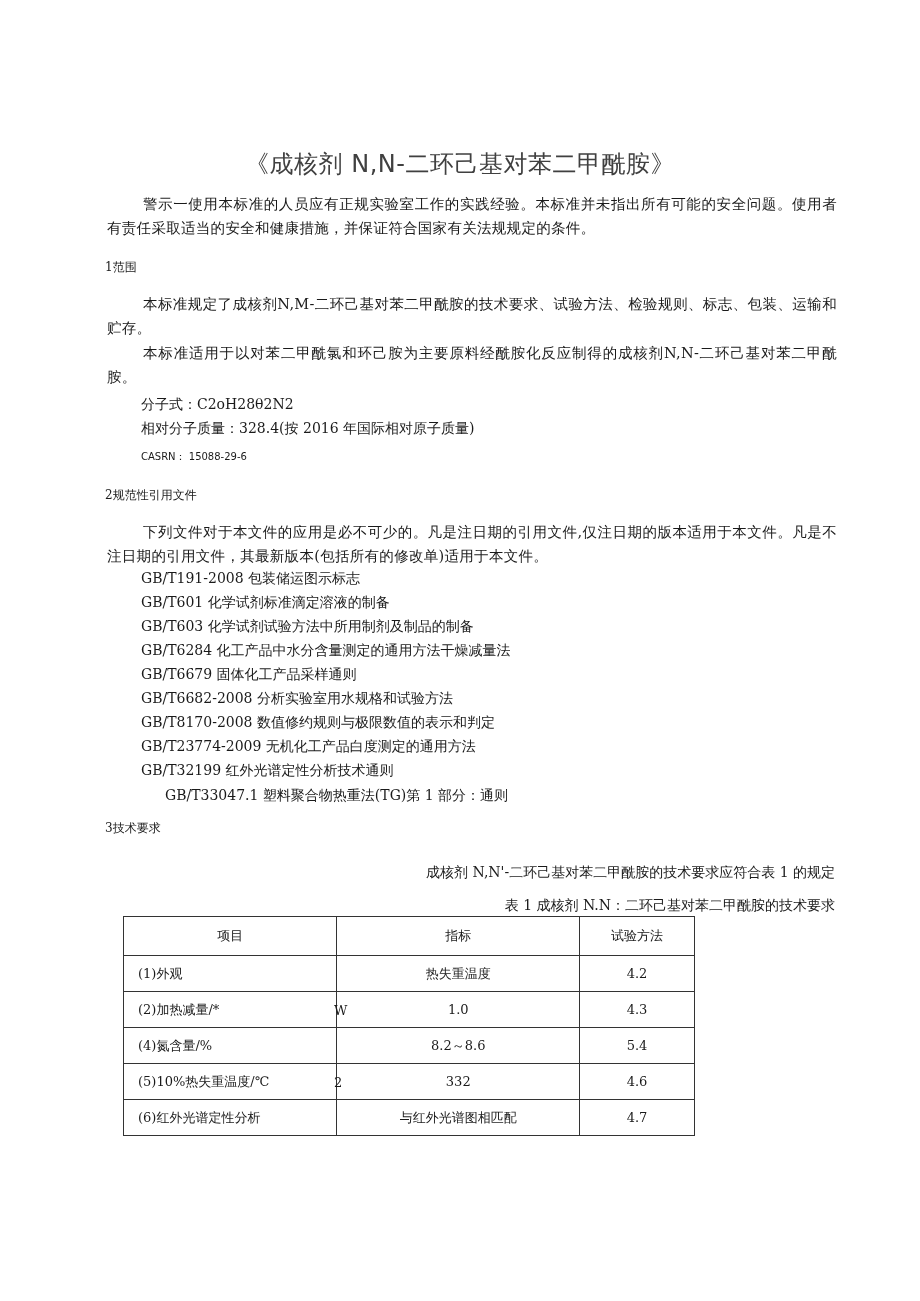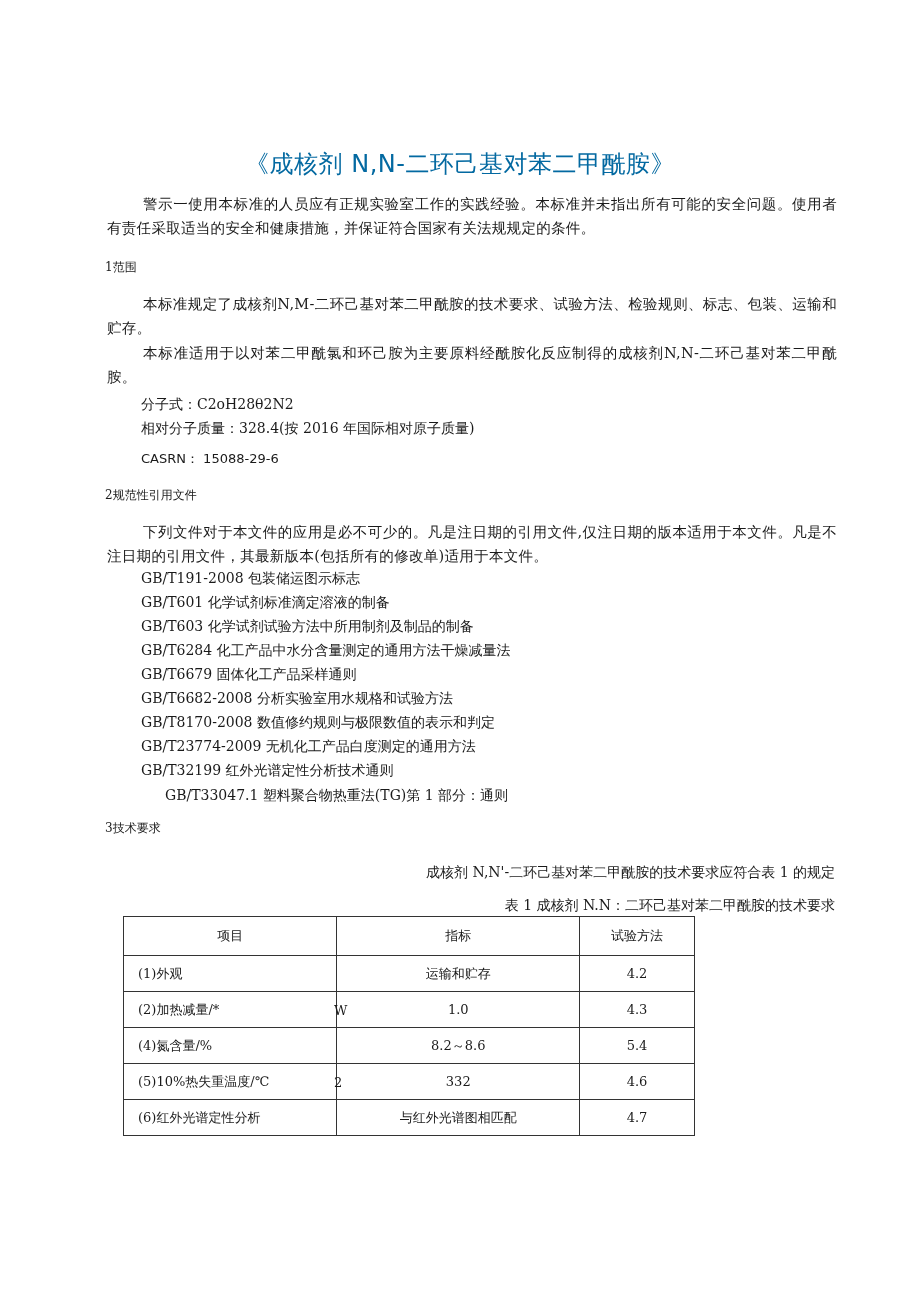--- a/index.html
+++ b/index.html
@@ -1,20 +1,20 @@
 <!DOCTYPE html>
 <html><head>
 <meta charset="utf-8">
 <style>
   html, body { margin: 0; padding: 0; background: #ffffff; }
   body { width: 920px; height: 1301px; position: relative; overflow: hidden;
          color: #1a1a1a; font-family: "DejaVu Serif", "Liberation Serif", serif; }
   .abs { position: absolute; white-space: nowrap; }
   .title { left: 0; width: 920px; top: 148px; text-align: center;
-           font-family: "DejaVu Sans", "Liberation Sans", sans-serif; font-size: 24px; color: #0369a1; letter-spacing: 0.5px; }
+           font-family: "DejaVu Sans", "Liberation Sans", sans-serif; font-size: 24px; color: #404040; letter-spacing: 0.5px; }
   .para { position: absolute; left: 107px; width: 730px; font-size: 14.5px; line-height: 24px;
           text-indent: 36px; text-align: justify; letter-spacing: 0.3px; }
   .heading { font-size: 12px; left: 105px; }
   .line { font-size: 14px; left: 141px; text-align: right; }
   .sans { font-family: "DejaVu Sans", "Liberation Sans", sans-serif; }
   .right { right: 85px; font-size: 14px; }
   table.spec { position: absolute; left: 123px; top: 916px; width: 572px;
                border-collapse: collapse; font-size: 13px; }
   table.spec td, table.spec th { border: 1.3px solid #333; height: 35px; padding: 0; font-weight: normal; }
   table.spec th { height: 38px; text-align: center; }
@@ -28,21 +28,21 @@
 
 <div class="abs title">《成核剂 N,N-二环己基对苯二甲酰胺》</div>
 
 <div class="para" style="top:192px;">警示一使用本标准的人员应有正规实验室工作的实践经验。本标准并未指出所有可能的安全问题。使用者有责任采取适当的安全和健康措施，并保证符合国家有关法规规定的条件。</div>
 
 <div class="abs heading" style="top:259px;">1范围</div>
 <div class="para" style="top:292px;">本标准规定了成核剂N,M-二环己基对苯二甲酰胺的技术要求、试验方法、检验规则、标志、包装、运输和贮存。</div>
 <div class="para" style="top:341px;">本标准适用于以对苯二甲酰氯和环己胺为主要原料经酰胺化反应制得的成核剂N,N-二环己基对苯二甲酰胺。</div>
 <div class="abs line" style="top:396px;">分子式：C2oH28θ2N2</div>
 <div class="abs line" style="top:420px;">相对分子质量：328.4(按 2016 年国际相对原子质量)</div>
-<div class="abs line sans" style="top:450px; font-size:13px;">CASRN： 15088-29-6</div>
+<div class="abs line sans" style="top:450px; font-size:10px;">CASRN： 15088-29-6</div>
 
 <div class="abs heading" style="top:487px;">2规范性引用文件</div>
 <div class="para" style="top:520px;">下列文件对于本文件的应用是必不可少的。凡是注日期的引用文件,仅注日期的版本适用于本文件。凡是不注日期的引用文件，其最新版本(包括所有的修改单)适用于本文件。</div>
 
 <div>
   <div class="abs line" style="top:570px;">GB/T191-2008 包装储运图示标志</div>
   <div class="abs line" style="top:594px;">GB/T601 化学试剂标准滴定溶液的制备</div>
   <div class="abs line" style="top:618px;">GB/T603 化学试剂试验方法中所用制剂及制品的制备</div>
   <div class="abs line" style="top:642px;">GB/T6284 化工产品中水分含量测定的通用方法干燥减量法</div>
   <div class="abs line" style="top:666px;">GB/T6679 固体化工产品采样通则</div>
@@ -59,21 +59,21 @@
 
 <table class="spec">
   <tbody>
       <tr>
     <th class="c2" style="width:244px;">项目</th>
     <th class="c2">指标</th>
     <th class="c3">试验方法</th>
   </tr>
   <tr>
     <td class="c1"><span>(1)外观</span><span class="extra"></span></td>
-    <td class="c2">运输和贮存</td>
+    <td class="c2">热失重温度</td>
     <td class="c3">4.2</td>
   </tr>
   <tr>
     <td class="c1"><span>(2)加热减量/*</span><span class="extra">W</span></td>
     <td class="c2">1.0</td>
     <td class="c3">4.3</td>
   </tr>
   <tr>
     <td class="c1"><span>(4)氮含量/%</span><span class="extra"></span></td>
     <td class="c2">8.2～8.6</td>

